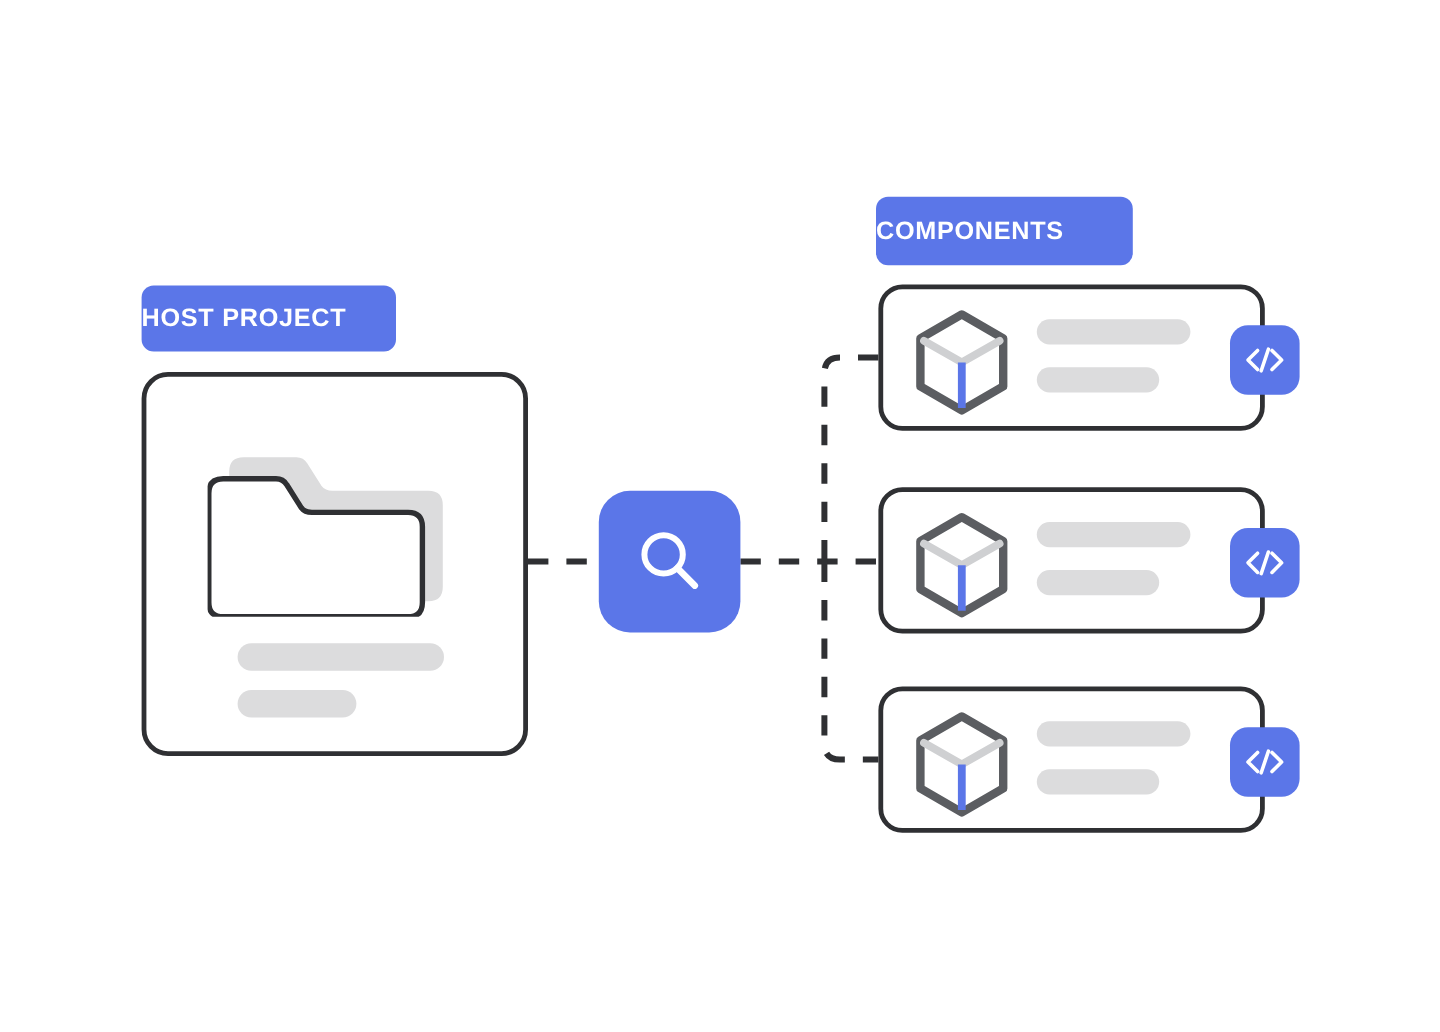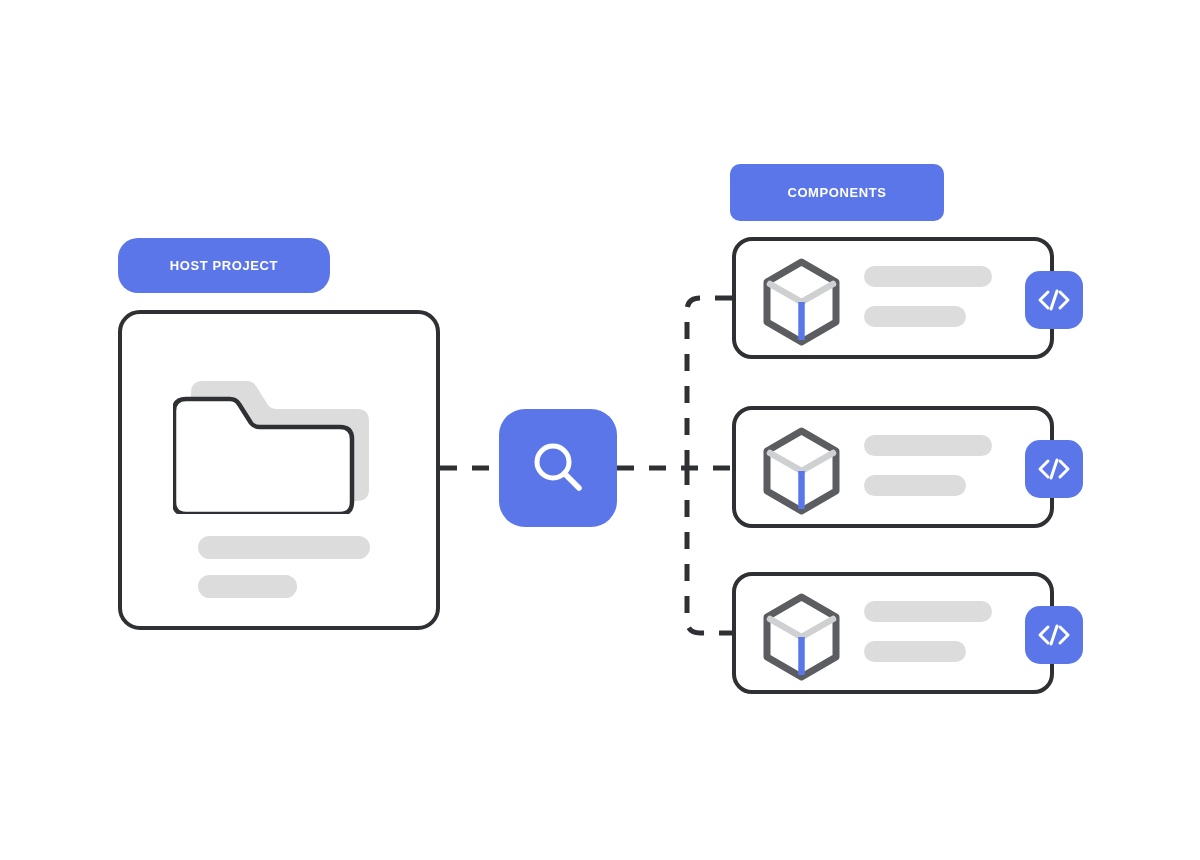--- a/index.html
+++ b/index.html
@@ -24,35 +24,33 @@
     width: 1200px;
     height: 860px;
     pointer-events: none;
   }
 
   
   .badge {
     position: absolute;
     display: flex;
     align-items: center;
-    justify-content: center;
     border-radius: 10px;
     color: #ffffff;
     letter-spacing: 0.6px;
-    font-size: 13px;
+    font-size: 21px;
     font-weight: 600;
     font-family: "Liberation Sans", sans-serif;
     white-space: nowrap;
   }
   #badge-host {
     left: 118px;
     top: 238px;
     width: 212px;
     height: 55px;
-    border-radius: 20px;
   }
   #badge-components {
     left: 730px;
     top: 164px;
     width: 214px;
     height: 57px;
   }
 
   
   #host-panel {

